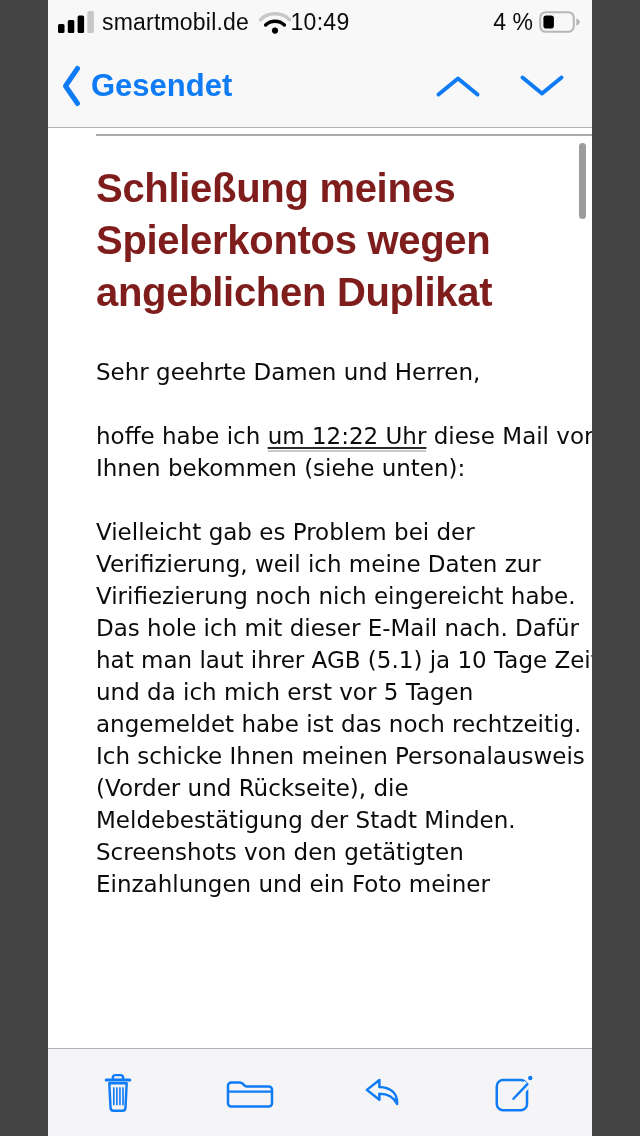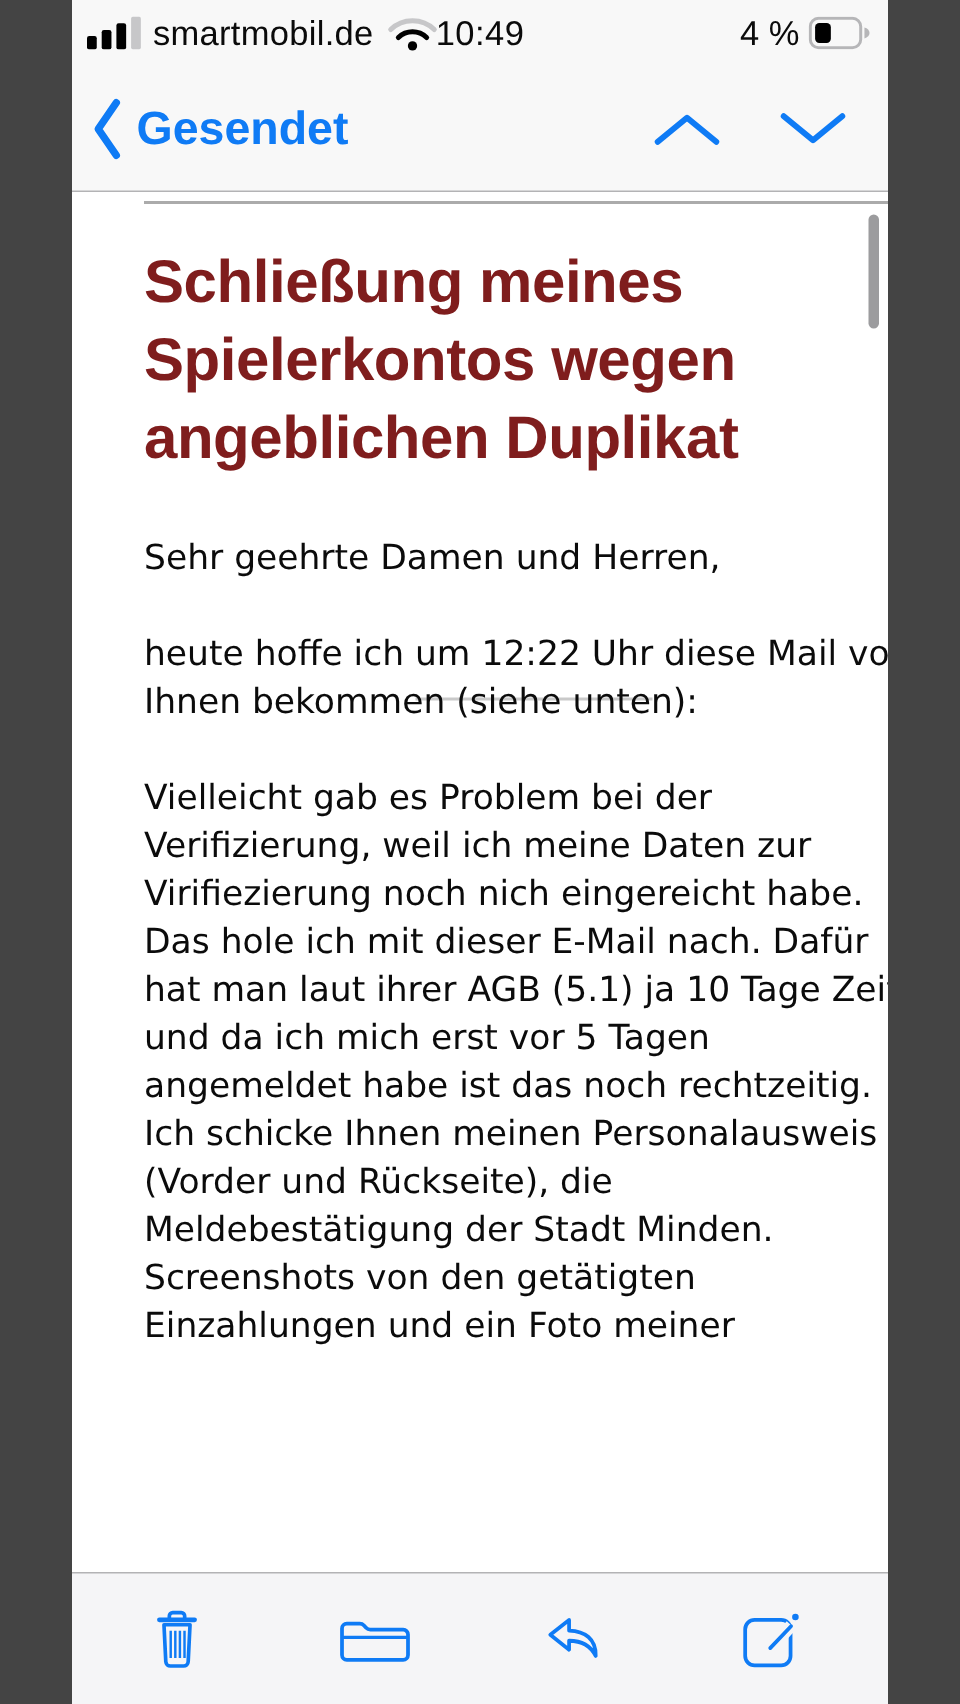--- a/index.html
+++ b/index.html
@@ -59,22 +59,22 @@
     margin:0 0 38px 0;font-size:40px;line-height:52px;font-weight:700;
     letter-spacing:-.3px;color:#7f1d1d;white-space:pre-line;
     font-family:"Liberation Sans",sans-serif;
   }
   .content p{
     margin:0 0 32px 0;font-size:23px;line-height:32px;
     font-family:"DejaVu Sans",sans-serif;color:var(--text);
     white-space:pre-line;letter-spacing:0;
   }
   .u{
-    text-underline-offset:3px;text-decoration-color:#2a2a2a;
-    border-bottom:2px solid #c9c9c9;padding-bottom:16px;
+    text-decoration:underline;text-underline-offset:3px;text-decoration-color:#2a2a2a;
+    border-bottom:2px solid #c9c9c9;padding-bottom:1px;
   }
   .scroll-thumb{
     position:absolute;right:6px;top:143px;width:7px;height:76px;
     border-radius:4px;background:var(--scrollbar);
   }
   
   .toolbar{
     position:absolute;bottom:0;left:0;right:0;height:88px;
     background:var(--toolbar-bg);border-top:1px solid var(--hairline);
     display:flex;align-items:center;justify-content:space-between;
@@ -134,21 +134,21 @@
       </svg>
     </button>
   </nav>
 
   <main class="content">
     <div class="msg-sep"></div>
     <h1 class="subject">Schließung meines
 Spielerkontos wegen
 angeblichen Duplikat</h1>
     <p>Sehr geehrte Damen und Herren,</p>
-    <p><span>heute hoffe ich </span><span class="u">um 12:22 Uhr</span><span> diese Mail von
+    <p><span>hoffe habe ich </span><span class="u">um 12:22 Uhr</span><span> diese Mail von
 Ihnen bekommen (siehe unten):</span></p>
     <p>Vielleicht gab es Problem bei der
 Verifizierung, weil ich meine Daten zur
 Virifiezierung noch nich eingereicht habe.
 Das hole ich mit dieser E-Mail nach. Dafür
 hat man laut ihrer AGB (5.1) ja 10 Tage Zeit
 und da ich mich erst vor 5 Tagen
 angemeldet habe ist das noch rechtzeitig.
 Ich schicke Ihnen meinen Personalausweis
 (Vorder und Rückseite), die

